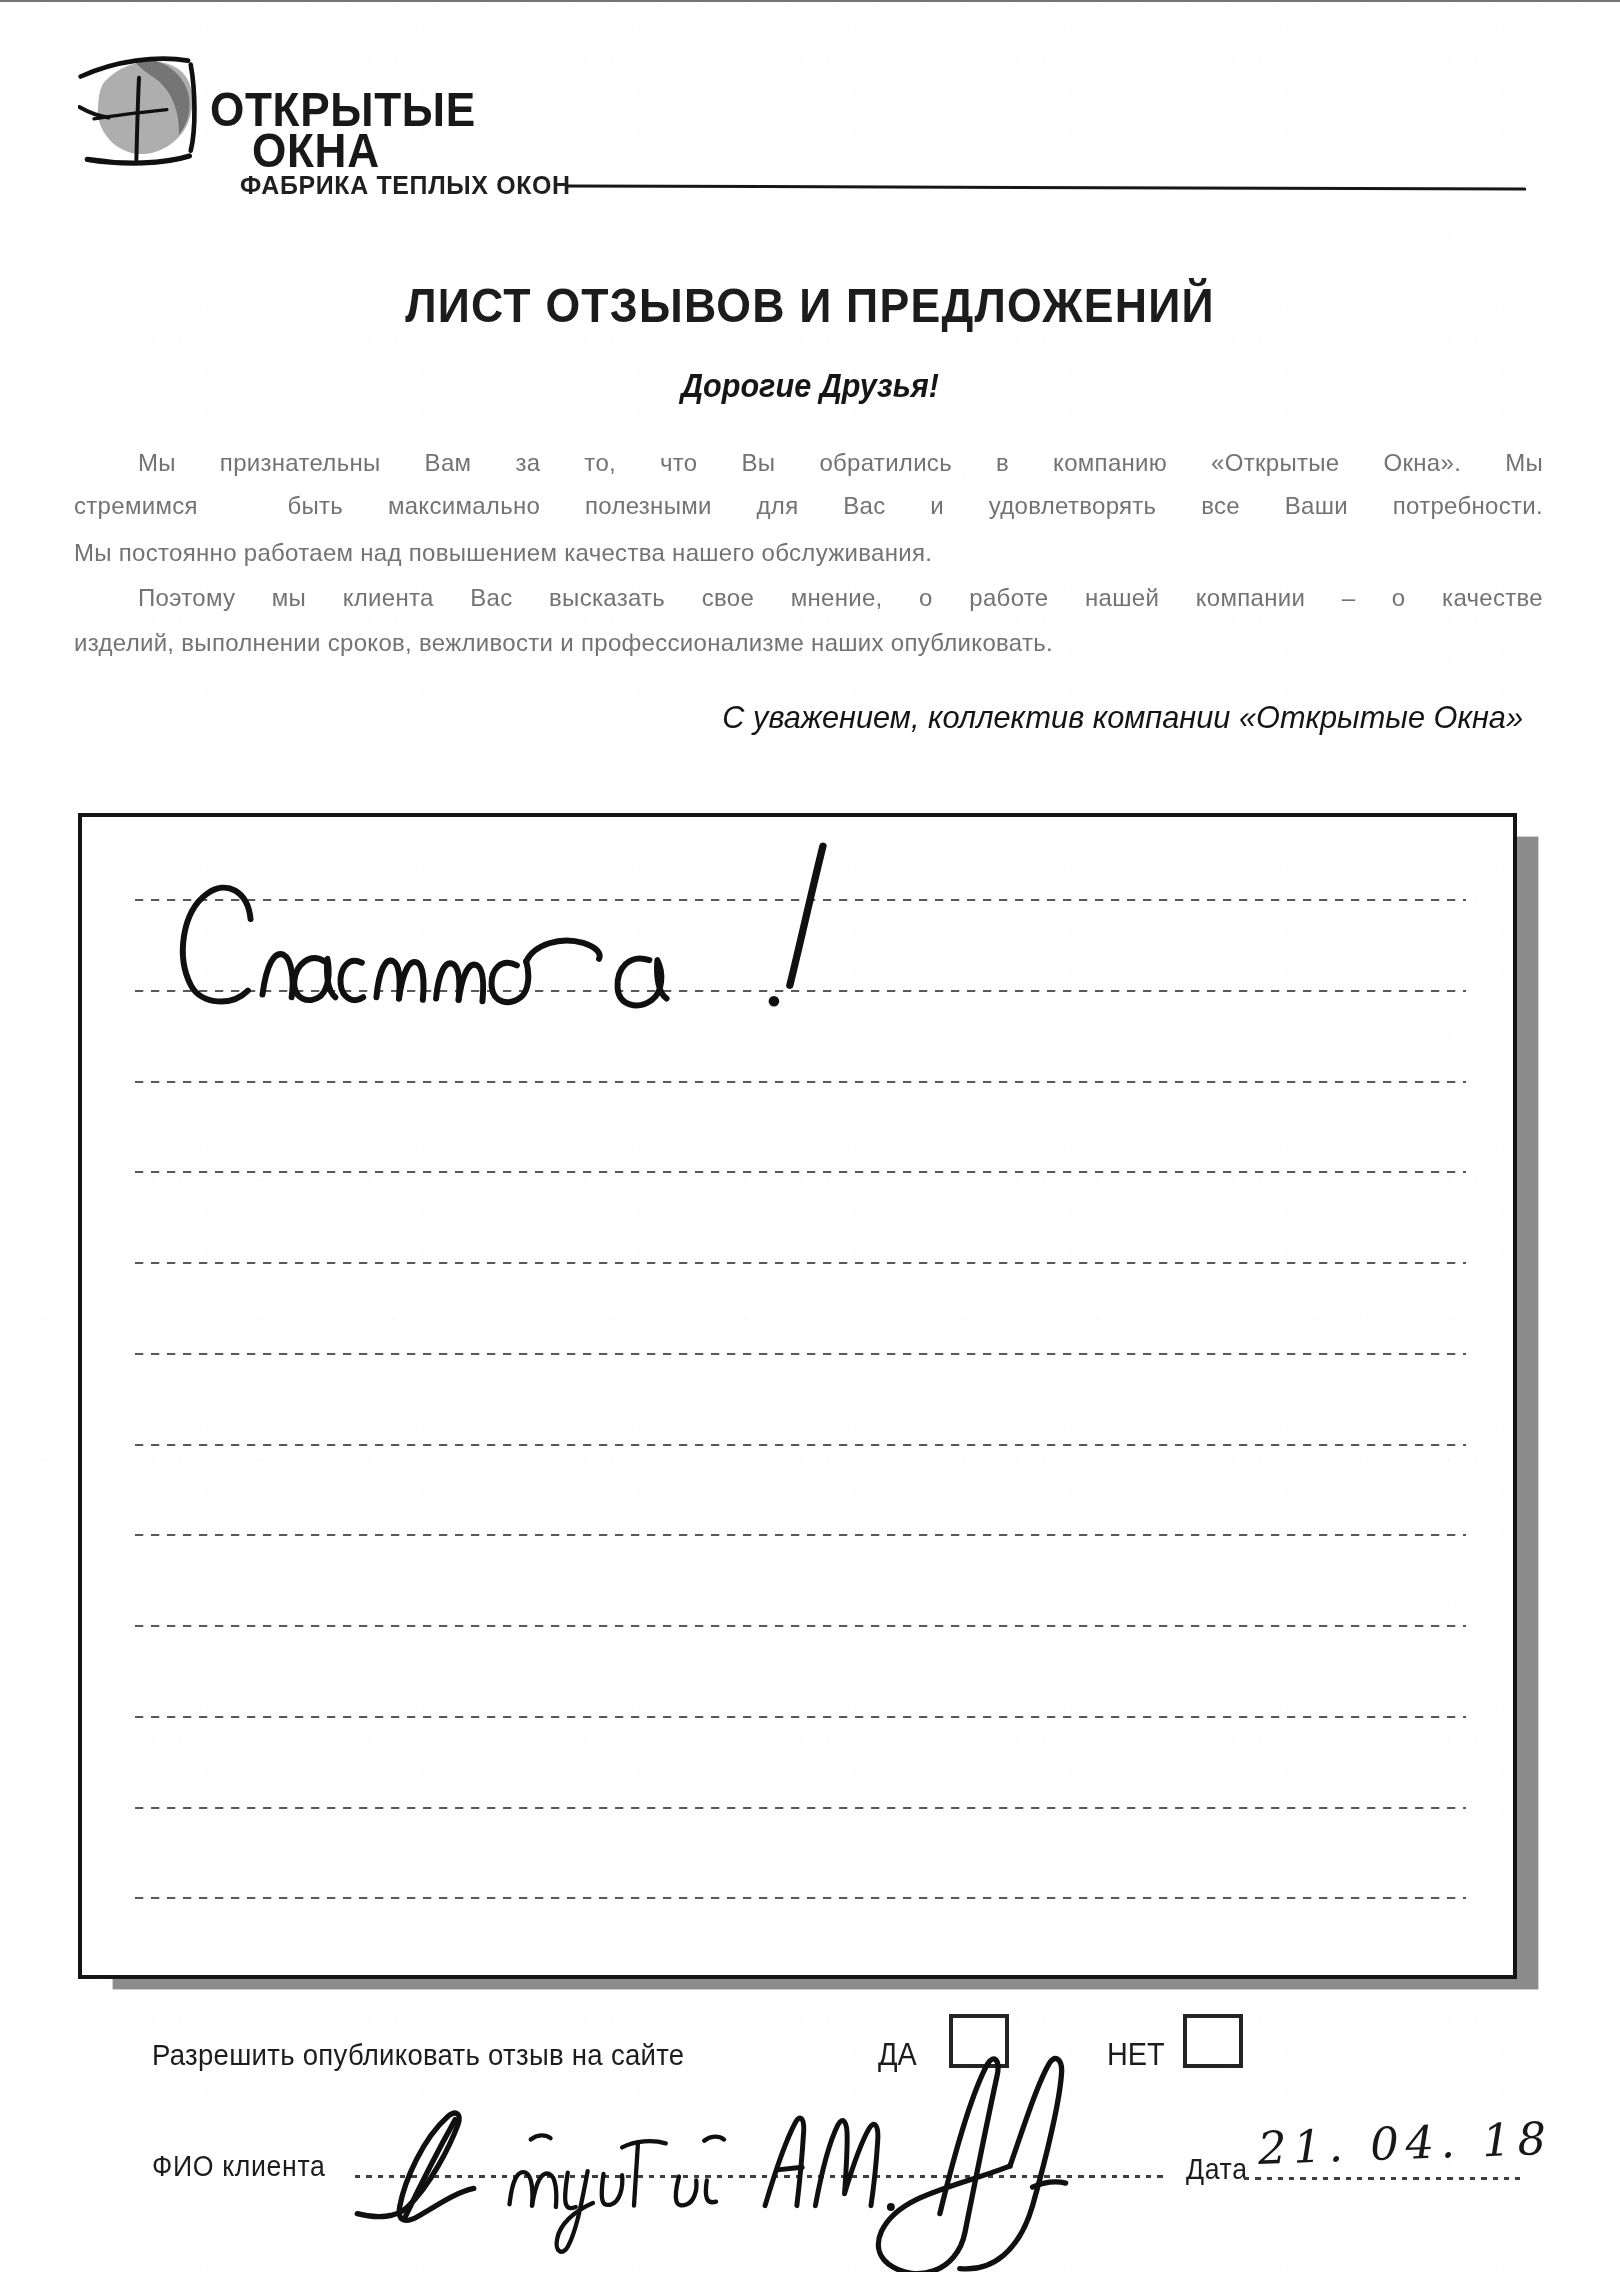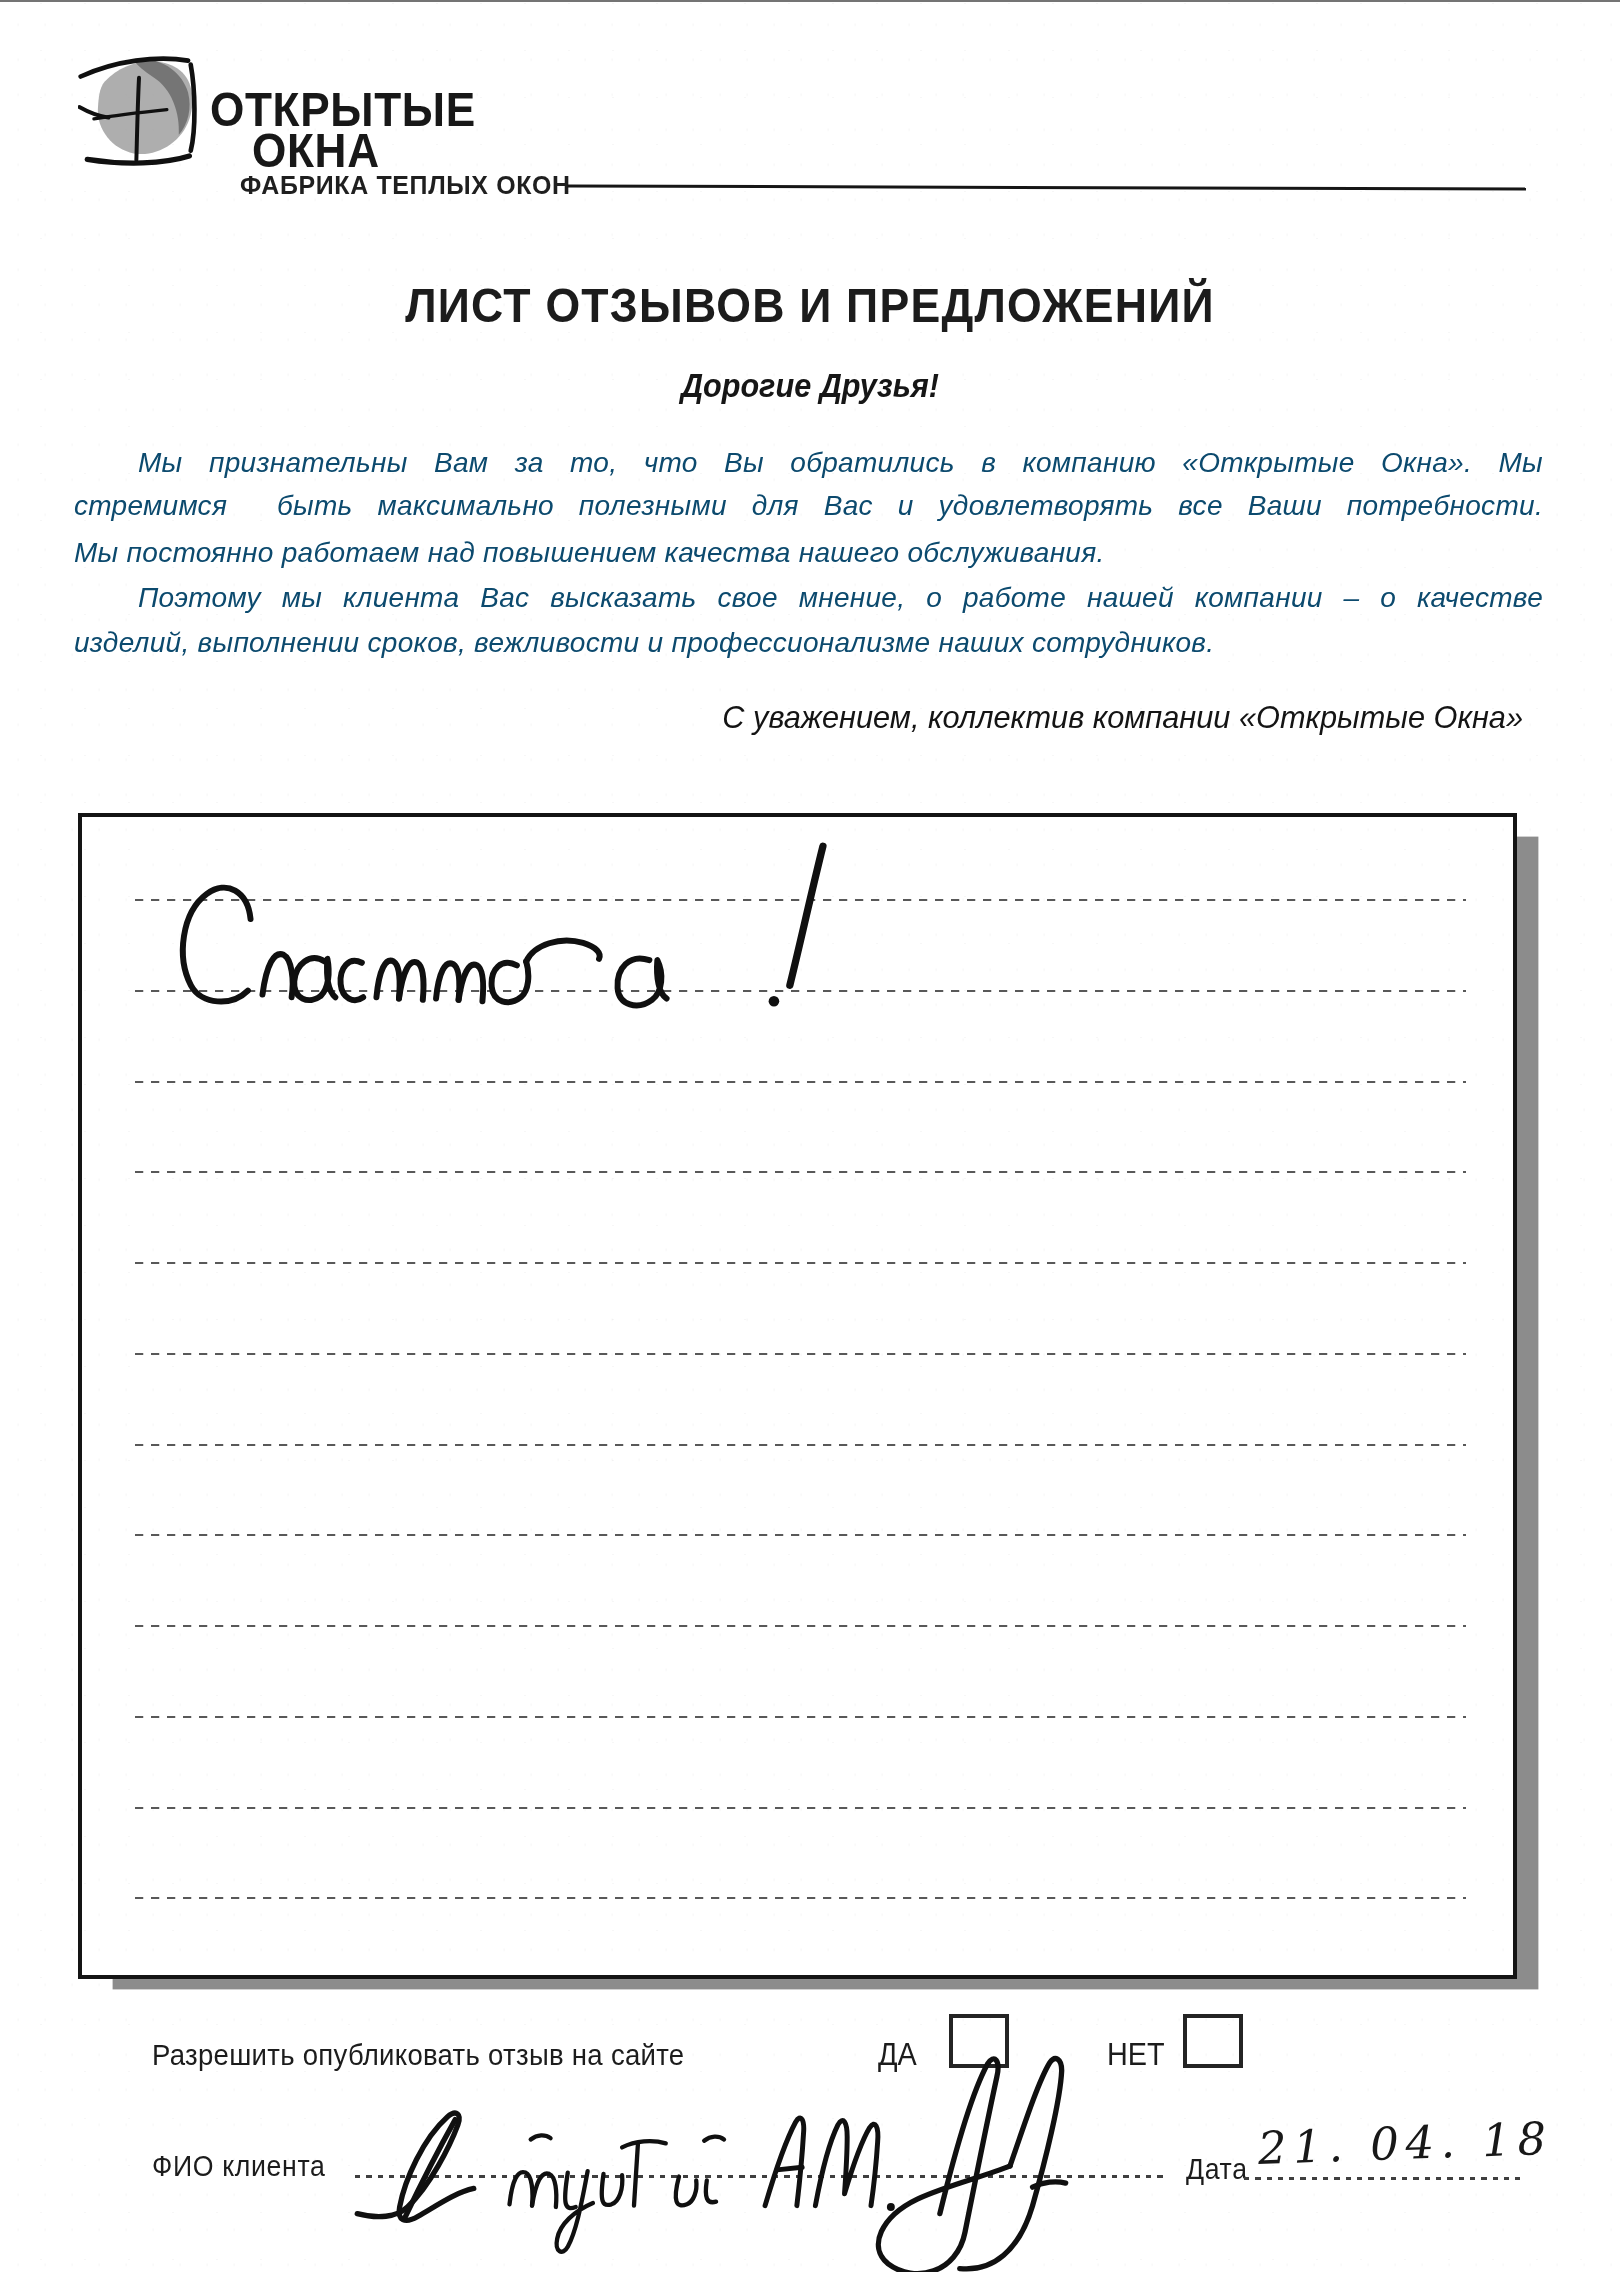--- a/index.html
+++ b/index.html
@@ -27,22 +27,22 @@
     transform:scaleX(.94);transform-origin:0 0;color:#1f1f1f;white-space:nowrap;}
   .header-rule{left:567px;top:186px;width:959px;height:3.3px;background:#161616;transform:rotate(.18deg);}
 
   
   .doc-title{left:0;top:278px;width:1620px;text-align:center;font-size:48px;font-weight:bold;
     letter-spacing:1.3px;transform:scaleX(.93);transform-origin:50% 50%;color:#1c1c1c;}
   .greeting{left:0;top:366px;width:1620px;text-align:center;font-size:34px;font-weight:bold;
     font-style:italic;transform:scaleX(.9);transform-origin:50% 50%;color:#161616;}
 
   
-  .bodyline{left:74px;width:1469px;height:45px;font-size:28px;font-style:italic;
-    letter-spacing:0.3px;color:#0c4a6e;line-height:45px;white-space:nowrap;}
+  .bodyline{left:74px;width:1469px;height:45px;font-size:24px;
+    letter-spacing:0.3px;color:#737373;line-height:45px;white-space:nowrap;}
   .jline{white-space:normal;text-align:justify;text-align-last:justify;}
   .indent{padding-left:64px;box-sizing:border-box;}
   .signoff{left:0;top:699px;width:1523px;text-align:right;font-size:32px;font-style:italic;
     transform:scaleX(.96);transform-origin:100% 50%;color:#141414;}
 
   
   .feedback-box{left:78px;top:813px;width:1439px;height:1166px;border:4.6px solid #141414;
     box-sizing:border-box;background:transparent;box-shadow:28px 17px 0 -6.6px #8c8c8c;}
   .rline{position:absolute;left:53px;width:1331px;height:2px;opacity:.9;
     background:repeating-linear-gradient(90deg,#464646 0 8px, rgba(70,70,70,.25) 8px 9.3px, transparent 9.3px 16px);}
@@ -92,21 +92,21 @@
 <div class="abs logo-tagline">ФАБРИКА ТЕПЛЫХ ОКОН</div>
 <div class="abs header-rule"></div>
 
 <div class="abs doc-title">ЛИСТ ОТЗЫВОВ И ПРЕДЛОЖЕНИЙ</div>
 <div class="abs greeting">Дорогие Друзья!</div>
 
 <div class="abs bodyline jline indent" style="top:440px">Мы признательны Вам за то, что Вы обратились в компанию «Открытые Окна». Мы</div>
 <div class="abs bodyline jline" style="top:483px">стремимся&nbsp; быть максимально полезными для Вас и удовлетворять все Ваши потребности.</div>
 <div class="abs bodyline" style="top:530px">Мы постоянно работаем над повышением качества нашего обслуживания.</div>
 <div class="abs bodyline jline indent" style="top:575px">Поэтому мы клиента Вас высказать свое мнение, о работе нашей компании – о качестве</div>
-<div class="abs bodyline" style="top:620px">изделий, выполнении сроков, вежливости и профессионализме наших сотрудников.</div>
+<div class="abs bodyline" style="top:620px">изделий, выполнении сроков, вежливости и профессионализме наших опубликовать.</div>
 <div class="abs signoff">С уважением, коллектив компании «Открытые Окна»</div>
 
 <div class="abs feedback-box">
   <div id="ruled-lines">
       <div class="rline" style="top: 82px;"></div>
       <div class="rline" style="top: 173px;"></div>
       <div class="rline" style="top: 264px;"></div>
       <div class="rline" style="top: 354px;"></div>
       <div class="rline" style="top: 445px;"></div>
       <div class="rline" style="top: 536px;"></div>

